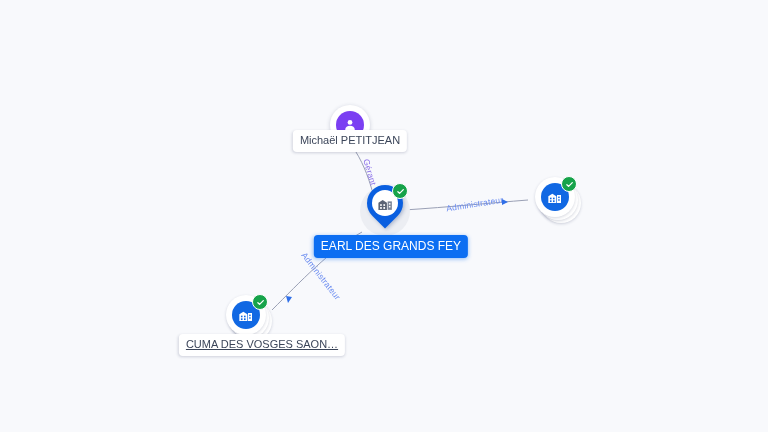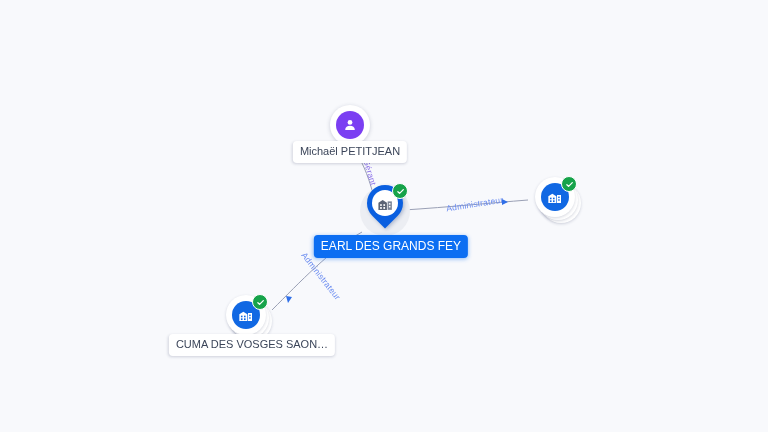--- a/index.html
+++ b/index.html
@@ -197,21 +197,21 @@
   <div class="node" style="left:350px; top:125px;">
     <div class="person-outer">
       <div class="person-inner">
         <svg width="16" height="16" viewBox="0 0 24 24">
           <circle cx="12" cy="8.2" r="3.6" fill="#ffffff"></circle>
           <path d="M4.8 19.5c0-4 3.3-6.2 7.2-6.2s7.2 2.2 7.2 6.2z" fill="#ffffff"></path>
         </svg>
       </div>
     </div>
   </div>
-  <div class="node-label" style="left:350px; top:141px;">Michaël PETITJEAN</div>
+  <div class="node-label" style="left:350px; top:130px;">Michaël PETITJEAN</div>
 
   <div class="node" style="left:385px; top:211px;">
     <div class="pin-halo"></div>
     <div class="pin-wrap">
       <div class="pin-shape"></div>
       <div class="pin-hole">
         <svg width="17" height="17" viewBox="0 0 24 24">
           <path d="M2 21V11l6-4 6 4v10z" fill="#5b6475"></path>
           <path d="M15 21V9h6v12z" fill="#7a8496"></path>
           <rect x="4.4" y="13" width="2.4" height="2.4" fill="#ffffff"></rect>
@@ -273,15 +273,15 @@
           <rect x="16.8" y="15.4" width="2.2" height="2.2" fill="#1168e3"></rect>
         </svg>
       </div>
       <div class="check-badge" style="left:26px; top:-1px;">
         <svg width="9" height="9" viewBox="0 0 24 24">
           <path d="M5 12.5l4.5 4.5L19.5 7" fill="none" stroke="#ffffff" stroke-width="3.4" stroke-linecap="round" stroke-linejoin="round"></path>
         </svg>
       </div>
     </div>
   </div>
-  <div class="node-label" style="left:252px; top:334px;">CUMA DES VOSGES SAON…</div>
+  <div class="node-label" style="left:262px; top:334px;text-decoration:underline;">CUMA DES VOSGES SAON…</div>
 
 </div>
 
 </body></html>

